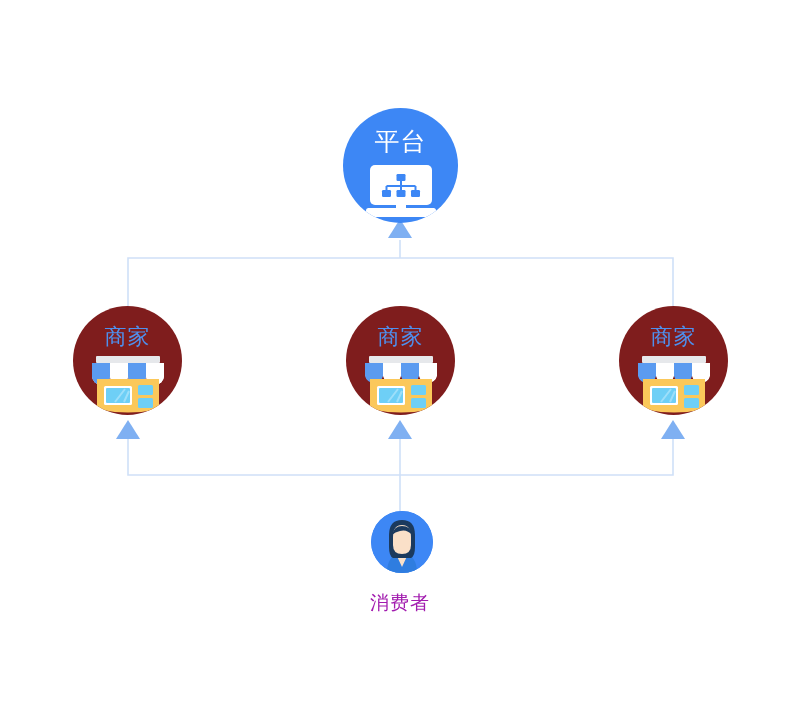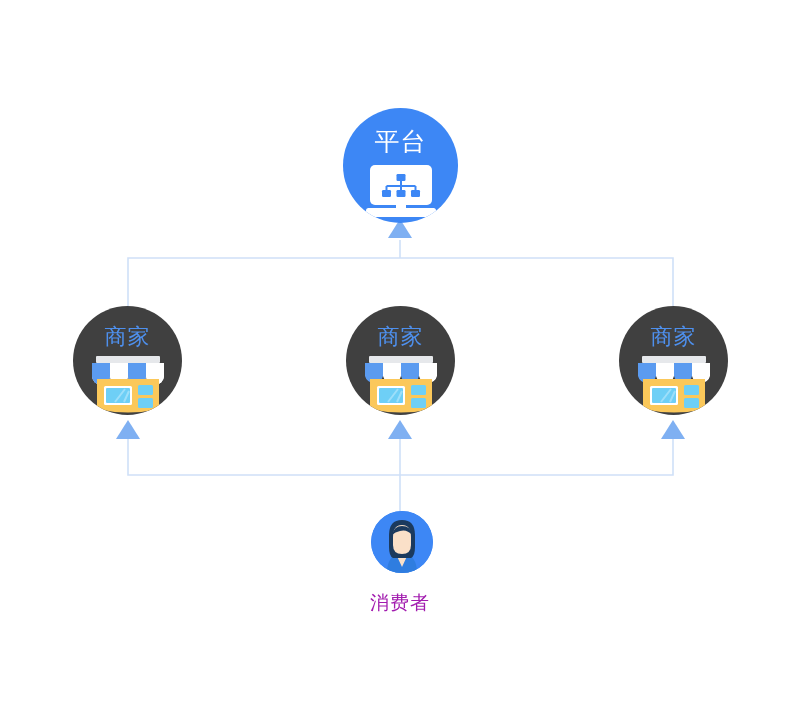--- a/index.html
+++ b/index.html
@@ -49,21 +49,21 @@
     font-size: 25px;
     line-height: 1;
     margin-top: 21px;
     letter-spacing: 1px;
     font-family: "DejaVu Sans", "Liberation Sans", sans-serif;
   }
   .platform-icon { position: absolute; left: 50%; top: 57px; transform: translateX(-50%); }
   
   .node-merchant .circle {
     width: 109px; height: 109px;
-    background: #404040;
+    background: #7f1d1d;
   }
   #node-merchant-1 { left: 73px; top: 306px; }
   #node-merchant-2 { left: 346px; top: 306px; }
   #node-merchant-3 { left: 619px; top: 306px; }
   .merchant-label {
     color: #4e90ee;
     font-size: 22px;
     line-height: 1;
     margin-top: 20px;
     letter-spacing: 1px;

